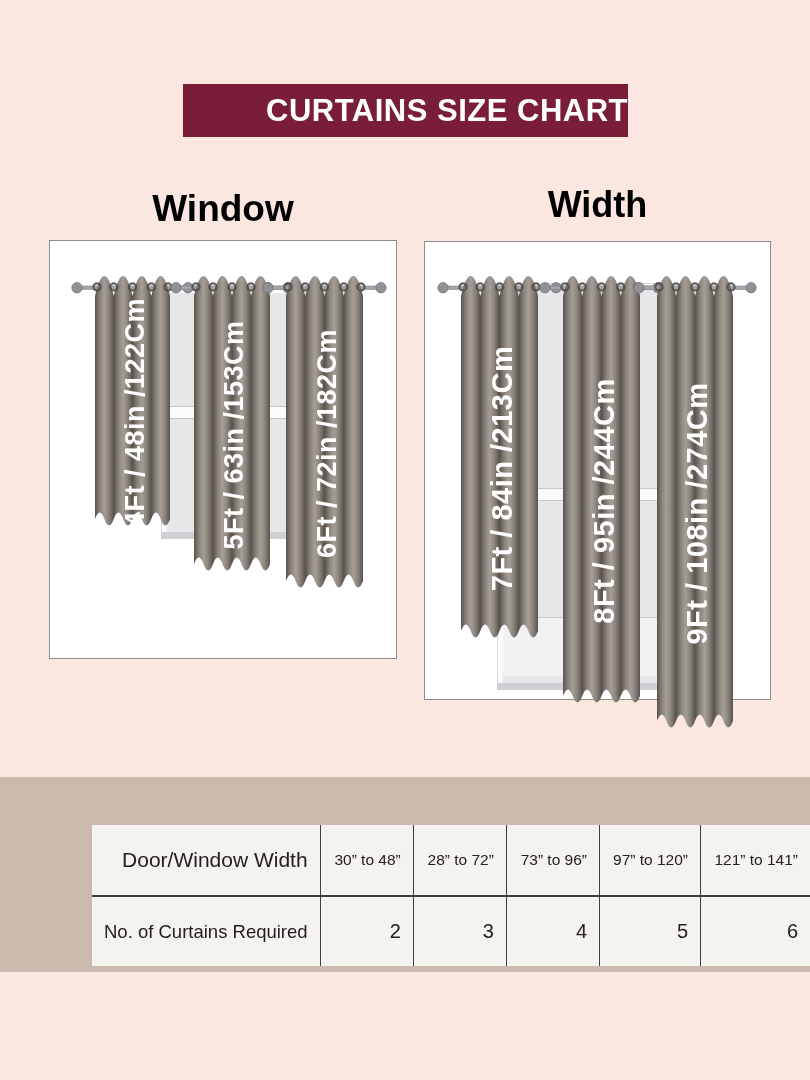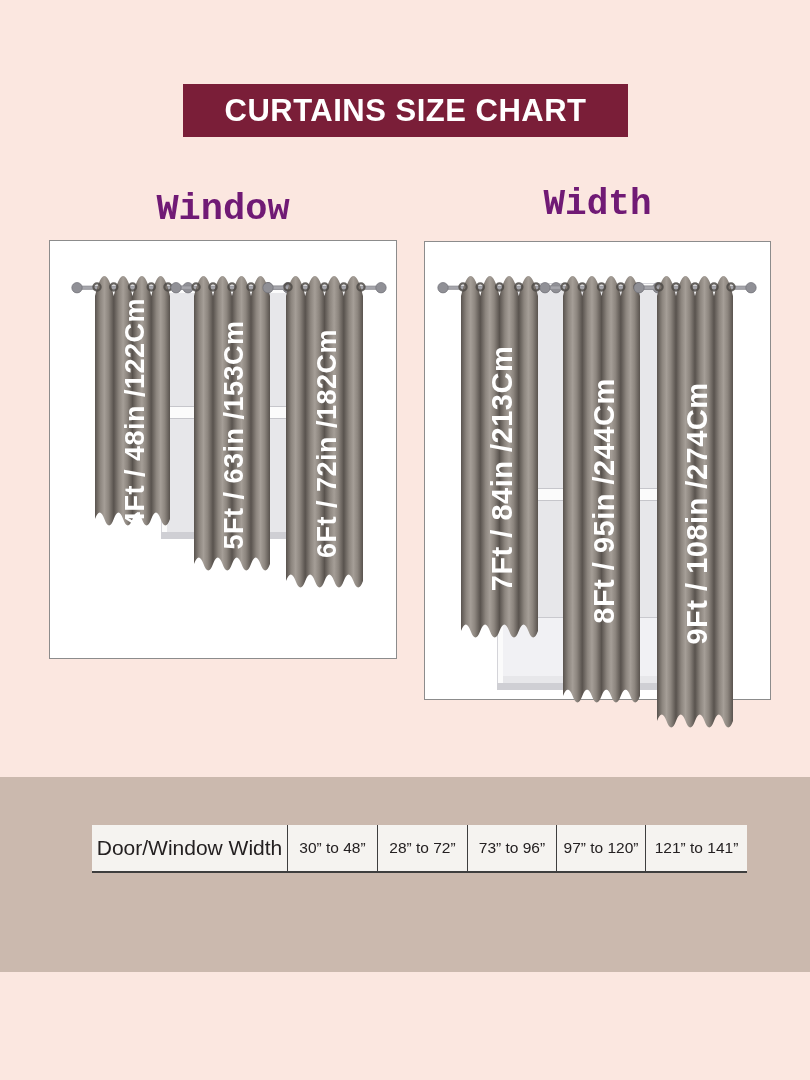--- a/index.html
+++ b/index.html
@@ -3,24 +3,24 @@
 <meta charset="utf-8">
 <style>
   html,body{margin:0;padding:0;}
   body{width:810px;height:1080px;position:relative;background:#fbe7e0;
        font-family:"Liberation Sans", sans-serif;overflow:hidden;}
   .abs{position:absolute;}
 
   
   .banner{left:183px;top:84px;width:445px;height:53px;background:#7a1e38;
           color:#ffffff;font-weight:bold;font-size:31px;letter-spacing:.5px;
-          display:flex;align-items:center;justify-content:center;}
-
-  
-  .sec-heading{font-family:Liberation Mono, monospace;font-weight:bold;color:#701a75;
+          display:flex;align-items:center;justify-content:flex-end;}
+
+  
+  .sec-heading{font-family:Liberation Sans, sans-serif;font-weight:bold;color:#000000;
                text-align:center;}
   .h-window{left:49px;top:188px;width:348px;font-size:37px;}
   .h-door{left:424px;top:184px;width:347px;font-size:36px;}
 
   
   .panel{background:#ffffff;border:1px solid #8c8c8c;z-index:1;}
   .panel-window{left:49px;top:240px;width:346px;height:417px;}
   .panel-door{left:424px;top:241px;width:345px;height:457px;}
 
   
@@ -33,21 +33,21 @@
   .door-bottom{position:absolute;left:0;right:0;bottom:7px;height:58px;
                background:#f1f1f4;border-top:1px solid #c9c9ce;}
   .sill{position:absolute;left:-6px;right:-6px;bottom:-7px;height:7px;background:#cfcfd4;}
 
   #stage svg{position:absolute;z-index:3;overflow:visible;}
 
   
   .band{left:0;top:777px;width:810px;height:195px;background:#cbb9ae;z-index:0;}
   table.size{position:absolute;left:92px;top:825px;border-collapse:collapse;
              background:#f5f3f0;table-layout:fixed;z-index:4;color:#242021;}
-  table.size th, table.size td{padding:0;text-align:center;vertical-align:middle;
+  table.size th, table.size td{padding:12px;text-align:right;vertical-align:middle;
              font-weight:normal;white-space:nowrap;border-right:1px solid #3e3e3e;}
   table.size th:last-child, table.size td:last-child{border-right:none;}
   table.size tr.r1 th, table.size tr.r1 td{border-bottom:2px solid #3e3e3e;height:46px;}
   table.size tr.r2 th, table.size tr.r2 td{height:45px;}
   .c0{width:195px;} .c1{width:89px;margin-left:20px;} .c2{width:89px;} .c3{width:88px;margin-left:12px;} .c4{width:88px;margin-top:32px;} .c5{width:101px;}
   .th1{font-size:21px;} .d1{font-size:15.5px;} .th2{font-size:18.5px;} .d2{font-size:20px;}
 </style>
 </head>
 <body>
 
@@ -79,20 +79,28 @@
   <table class="size">
     <tbody>
         <tr class="r1">
       <th class="c0 th1">Door/Window Width</th>
       <td class="c1 d1">30” to 48”</td>
       <td class="c2 d1">28” to 72”</td>
       <td class="c3 d1">73” to 96”</td>
       <td class="c4 d1">97” to 120”</td>
       <td class="c5 d1">121” to 141”</td>
     </tr>
+    <tr class="r2">
+      <th class="c0 th2">No. of Curtains Required</th>
+      <td class="c1 d2">2</td>
+      <td class="c2 d2">3</td>
+      <td class="c3 d2">4</td>
+      <td class="c4 d2">5</td>
+      <td class="c5 d2">6</td>
+    </tr>
   </tbody>
     </table>
 
   <svg style="left:73px;top:276px" width="119" height="257" viewBox="-22 0 119 257" xmlns="http://www.w3.org/2000/svg">
     <defs>
       <linearGradient id="g0" gradientUnits="userSpaceOnUse" x1="0" y1="0" x2="18.75" y2="0" spreadMethod="repeat">
         <stop offset="0" stop-color="#59534e"></stop>
           <stop offset="0.28" stop-color="#8d867f"></stop>
         <stop offset="0.5" stop-color="#a59e97"></stop>
           <stop offset="0.72" stop-color="#8d867f"></stop>

